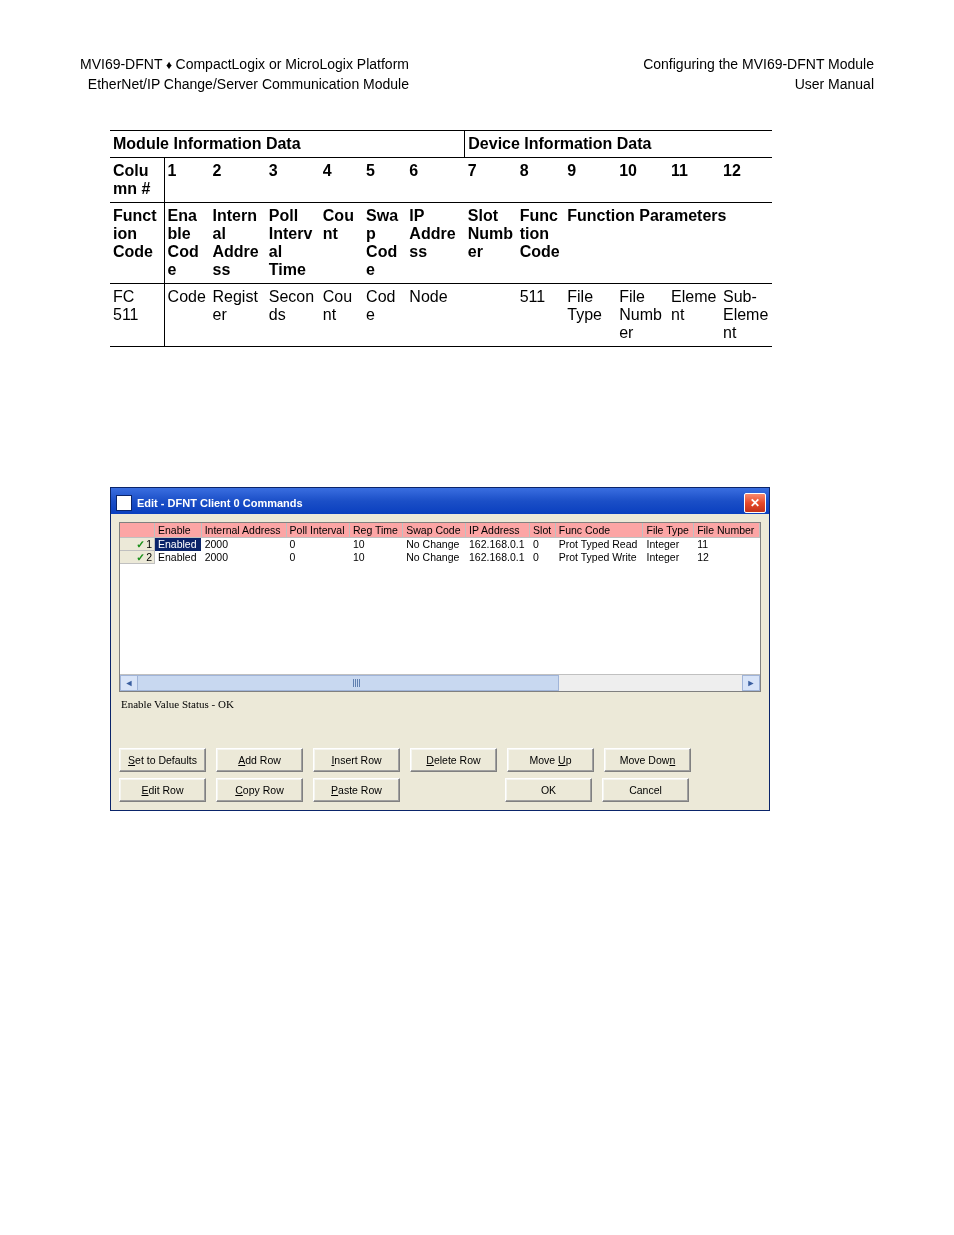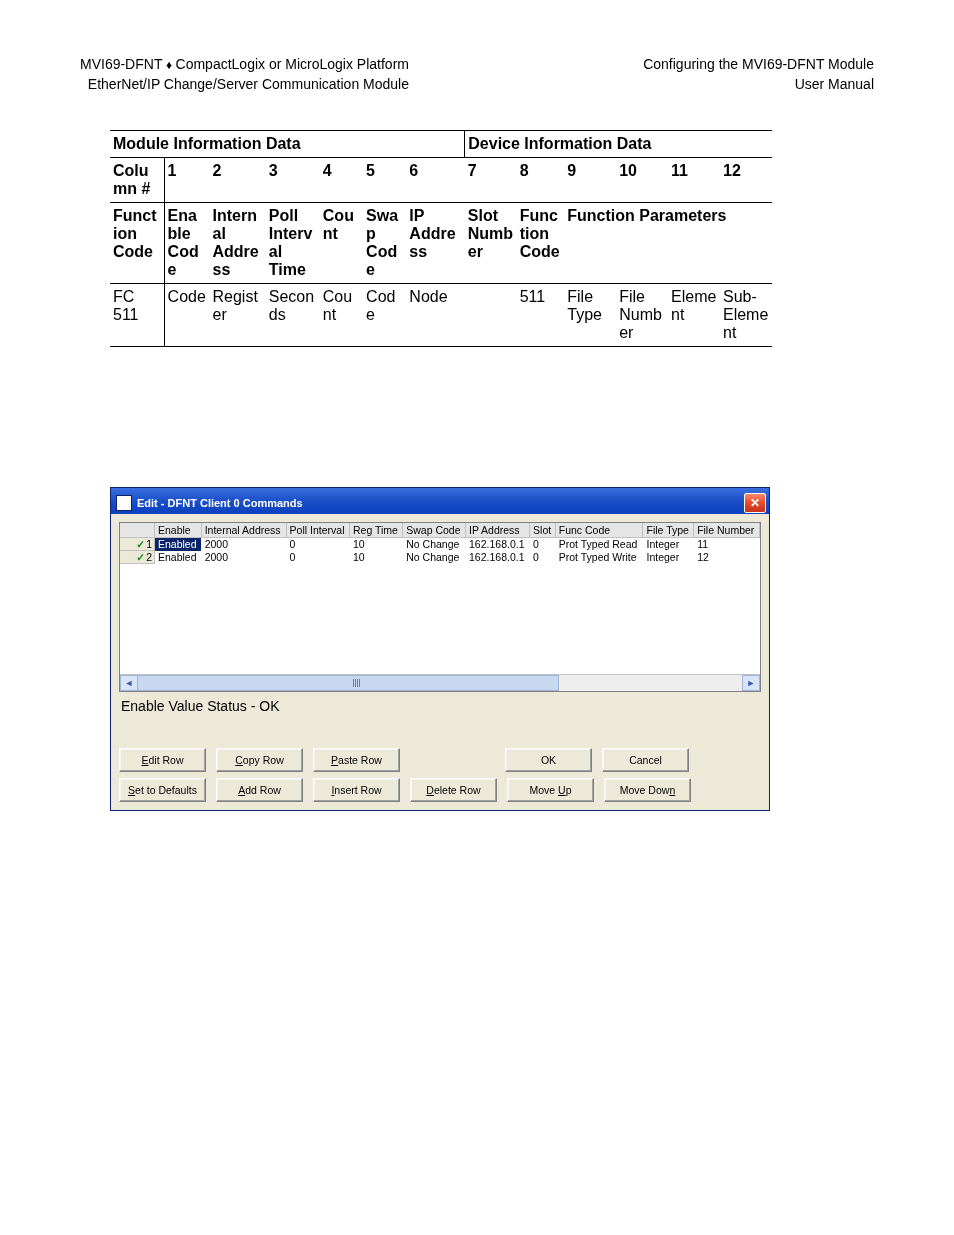--- a/index.html
+++ b/index.html
@@ -118,21 +118,21 @@
     background: #fff;
     border: 1px solid #808080;
     position: relative;
   }
   .grid-table {
     border-collapse: collapse;
     width: 100%;
     font-size: 10.5px;
   }
   .grid-table th {
-    background: #e5e5e5;
+    background: #fca5a5;
     border: 1px solid #c0c0c0;
     border-top: none;
     padding: 1px 3px;
     font-weight: normal;
     text-align: left;
     white-space: nowrap;
   }
   .grid-table th:first-child { border-left: none; }
   .grid-table td {
     padding: 0 3px;
@@ -195,22 +195,23 @@
     position: absolute;
     left: 215px;
     top: 3px;
     width: 8px;
     height: 8px;
     background: repeating-linear-gradient(to right, #6080b0 0 1px, transparent 1px 2px);
   }
 
   .status-area {
     padding: 6px 2px 10px 2px;
-    font-size: 14px;
+    font-size: 11px;
     height: 40px;
+    font-family: Liberation Serif, serif;
   }
   .btn-rows {
     display: flex;
     flex-direction: column;
     gap: 6px;
   }
   .btn-row {
     display: flex;
     gap: 10px;
   }
@@ -377,49 +378,49 @@
               </div>
             <div class="arrow right">►</div>
           </div>
         </div>
 
         <div class="status-area">Enable Value Status - OK</div>
 
         <div class="btn-rows">
           <div class="btn-row">
             <div class="winbtn">
+                <span><span class="ul">S</span>et to Defaults</span>
+              </div>
+            <div class="winbtn">
+                <span><span class="ul">A</span>dd Row</span>
+              </div>
+            <div class="winbtn">
+                <span><span class="ul">I</span>nsert Row</span>
+              </div>
+            <div class="winbtn">
+                <span><span class="ul">D</span>elete Row</span>
+              </div>
+            <div class="winbtn">
+                <span>Move <span class="ul">U</span>p</span>
+              </div>
+            <div class="winbtn">
+                <span>Move Dow<span class="ul">n</span></span>
+              </div>
+          </div>
+          <div class="btn-row">
+            <div class="winbtn">
                 <span><span class="ul">E</span>dit Row</span>
               </div>
             <div class="winbtn">
                 <span><span class="ul">C</span>opy Row</span>
               </div>
             <div class="winbtn">
                 <span><span class="ul">P</span>aste Row</span>
               </div>
             <div class="btn-spacer"></div>
             <div class="winbtn">OK</div>
             <div class="winbtn">Cancel</div>
-          </div>
-          <div class="btn-row">
-            <div class="winbtn">
-                <span><span class="ul">S</span>et to Defaults</span>
-              </div>
-            <div class="winbtn">
-                <span><span class="ul">A</span>dd Row</span>
-              </div>
-            <div class="winbtn">
-                <span><span class="ul">I</span>nsert Row</span>
-              </div>
-            <div class="winbtn">
-                <span><span class="ul">D</span>elete Row</span>
-              </div>
-            <div class="winbtn">
-                <span>Move <span class="ul">U</span>p</span>
-              </div>
-            <div class="winbtn">
-                <span>Move Dow<span class="ul">n</span></span>
-              </div>
           </div>
         </div>
       </div>
     </div>
   </div>
 </div>
 
 </body></html>

